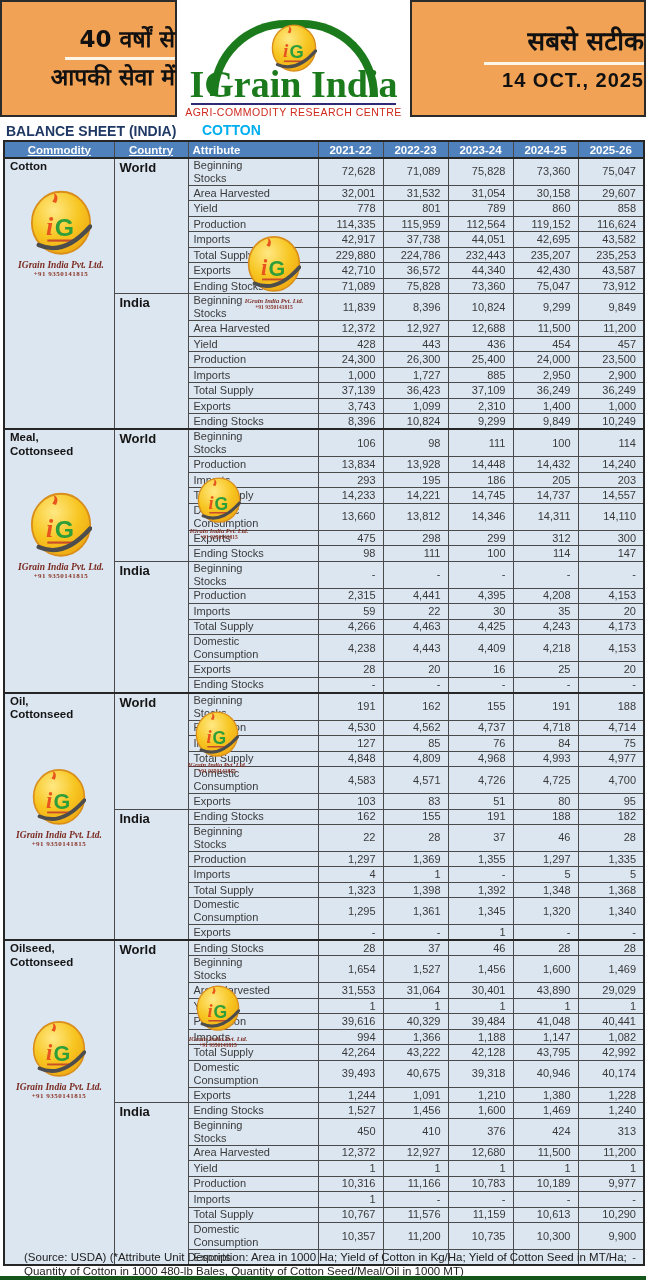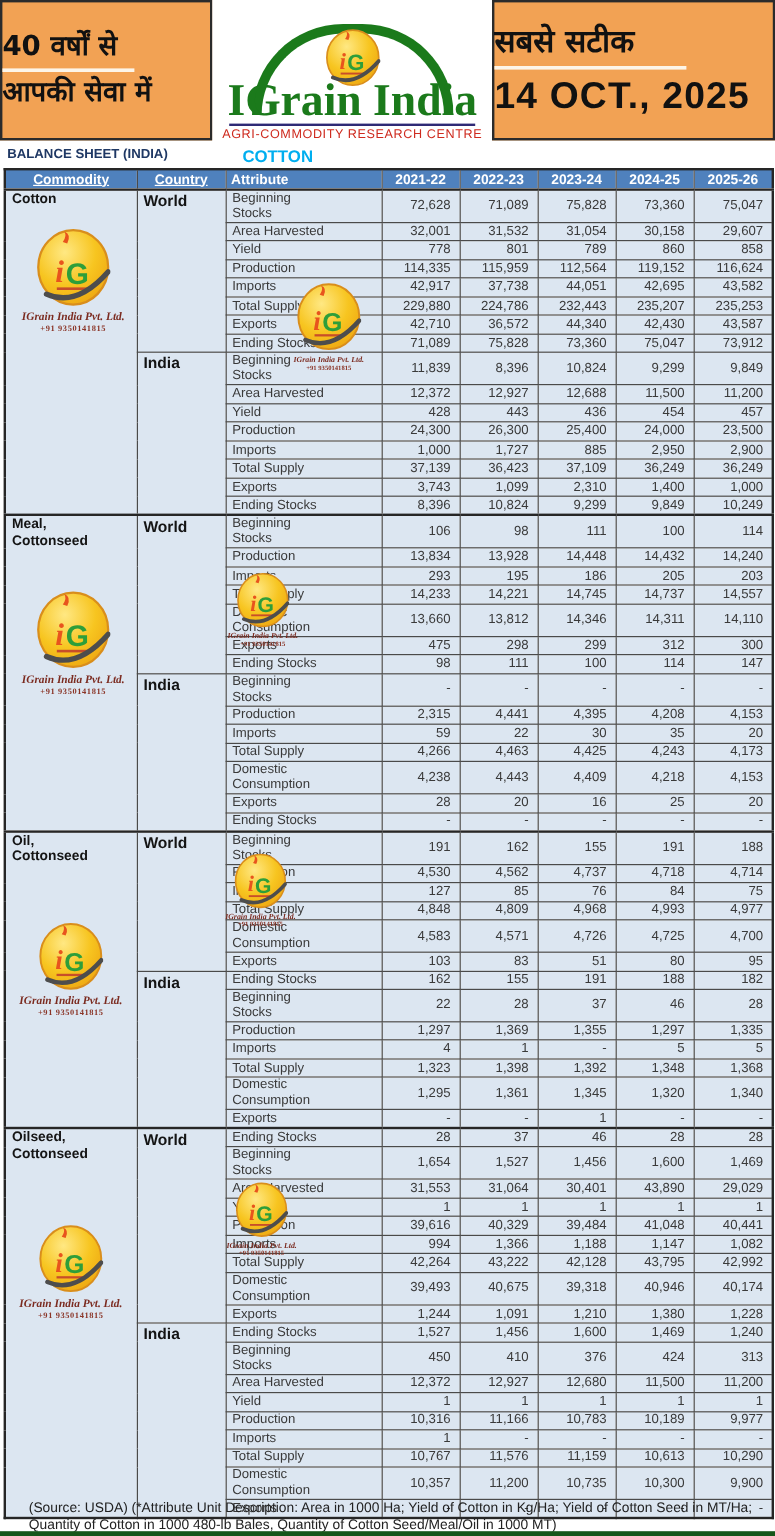--- a/index.html
+++ b/index.html
@@ -3,43 +3,43 @@
 <meta charset="utf-8">
 <style>
   html,body{margin:0;padding:0;}
   .page{position:relative;width:646px;height:1280px;background:#ffffff;
     font-family:"Liberation Sans","DejaVu Sans",sans-serif;overflow:hidden;}
 
   
   .banner{position:absolute;left:0;top:0;width:646px;height:121px;display:flex;}
   .panel{box-sizing:border-box;}
   .panel-orange{background:#F2A254;border:2px solid #2b2b2b;height:117px;
-    display:flex;flex-direction:column;align-items:flex-start;justify-content:center;}
+    display:flex;flex-direction:column;align-items:flex-end;justify-content:center;}
   .panel-left{width:177px;}
   .panel-right{width:236px;}
   .tagline-line{color:#111;font-weight:bold;font-size:23px;line-height:1.25;
     font-family:"DejaVu Sans",sans-serif;}
   .tagline-rule{width:110px;height:3px;background:#fdf5e8;margin:3px 0;}
   .right-rule{width:160px;height:3px;background:#fdf5e8;margin:4px 0;}
-  .date-line{color:#111;font-weight:bold;font-size:31px;letter-spacing:1px;}
+  .date-line{color:#111;font-weight:bold;font-size:20px;letter-spacing:1px;}
   .panel-center{flex:1;background:#ffffff;position:relative;height:121px;}
   .arch{position:absolute;left:50%;top:20px;transform:translateX(-50%);
     width:168px;height:76px;border:8px solid #1B7A1B;border-bottom:none;
     border-radius:92px 92px 0 0;box-sizing:border-box;}
   .brand-logo{position:absolute;left:50%;top:24px;transform:translateX(-50%);}
   .brand-name{position:absolute;left:0;top:62px;width:100%;text-align:center;
     font-family:"Liberation Serif","DejaVu Serif",serif;font-weight:bold;
     font-size:38px;color:#1B7A1B;letter-spacing:0px;}
   .brand-rule{position:absolute;left:6%;top:103px;width:88%;height:2px;background:#2E2A75;}
   .brand-sub{position:absolute;left:0;top:106px;width:100%;text-align:center;
     font-size:10.5px;color:#CE2A1E;letter-spacing:.5px;}
 
   
   .title-row{position:absolute;left:6px;top:122px;width:634px;height:18px;}
-  .bs-title{position:absolute;left:0;top:1px;font-size:11px;font-weight:bold;color:#1F3864;}
+  .bs-title{position:absolute;left:0;top:1px;font-size:14px;font-weight:bold;color:#1F3864;}
   .commodity-title{position:absolute;left:196px;top:0;font-size:14px;font-weight:bold;color:#00AEEF;}
 
   
   .table-wrap{position:absolute;left:3px;top:140px;width:640px;}
   table.bs{border-collapse:collapse;table-layout:fixed;width:640px;}
   table.bs th,table.bs td{border:1px solid #4a4a4a;box-sizing:border-box;overflow:hidden;}
   table.bs{border:2px solid #262626;}
   thead th{background:#4F81BD;color:#ffffff;font-size:11.5px;font-weight:bold;
     height:17px;padding:0 4px;border:1px solid #35557d;}
   th.c-commodity,th.c-country{text-align:center;text-decoration:underline;}

